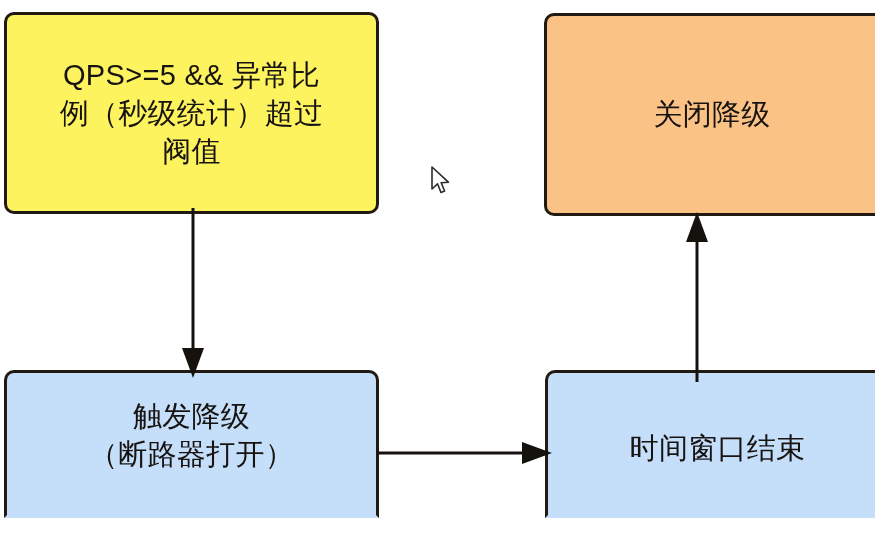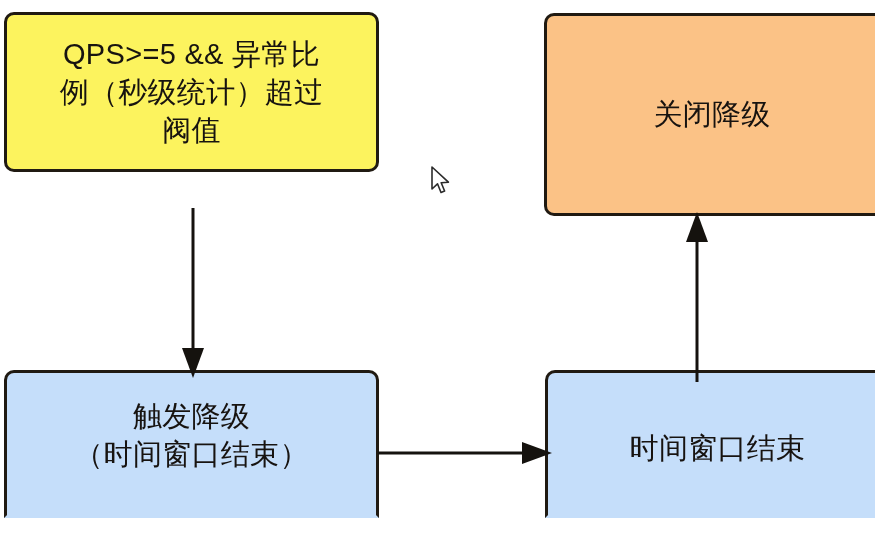--- a/index.html
+++ b/index.html
@@ -38,21 +38,21 @@
     display: block;
     width: 100%;
     padding: 0 8px;
     box-sizing: border-box;
     white-space: pre-line;
   }
 
   
   #node-trigger-condition {
     left: 4px;  top: 12px;
-    width: 375px; height: 160px;
+    width: 375px; height: 202px;
     background: #FCF35E;
     font-size: 29px;
   }
   #node-close-degrade {
     left: 544px; top: 13px;
     width: 336px; height: 203px;
     background: #FBC286;
     font-size: 29px;
     border-right-color: #FBC286;
     border-top-right-radius: 0;
@@ -111,21 +111,21 @@
 例（秒级统计）超过
 阀值</span>
   </div>
 
   <div class="node" id="node-close-degrade">
     <span class="node-label">关闭降级</span>
   </div>
 
   <div class="node" id="node-trigger-degrade">
     <span class="node-label">触发降级
-（时间窗口结束）</span>
+（断路器打开）</span>
   </div>
 
   <div class="node" id="node-window-end">
     <span class="node-label">时间窗口结束</span>
   </div>
 
   <svg class="edge" id="edge-cond-to-degrade" viewBox="0 0 52 172">
     <line x1="25" y1="0" x2="25" y2="150" stroke="#15120e" stroke-width="3"></line>
     <polygon points="25,170 14,140 36,140" fill="#15120e"></polygon>
   </svg>

